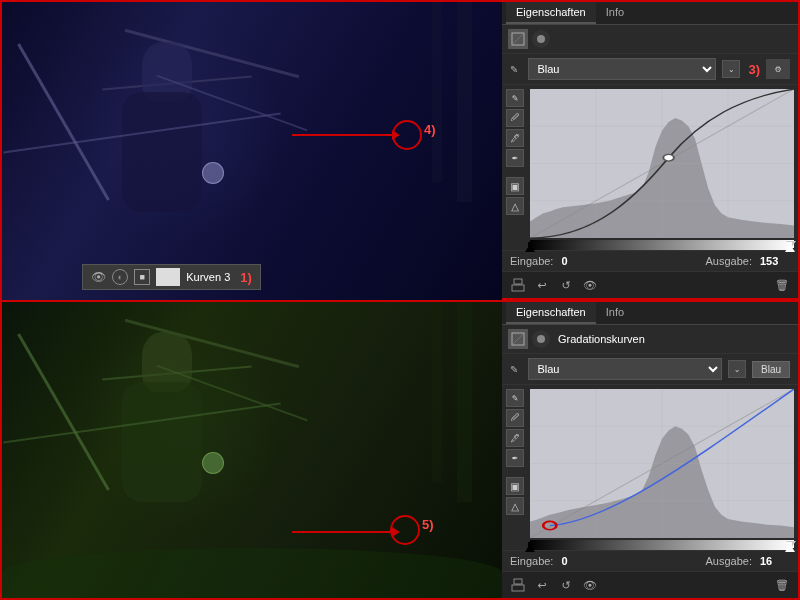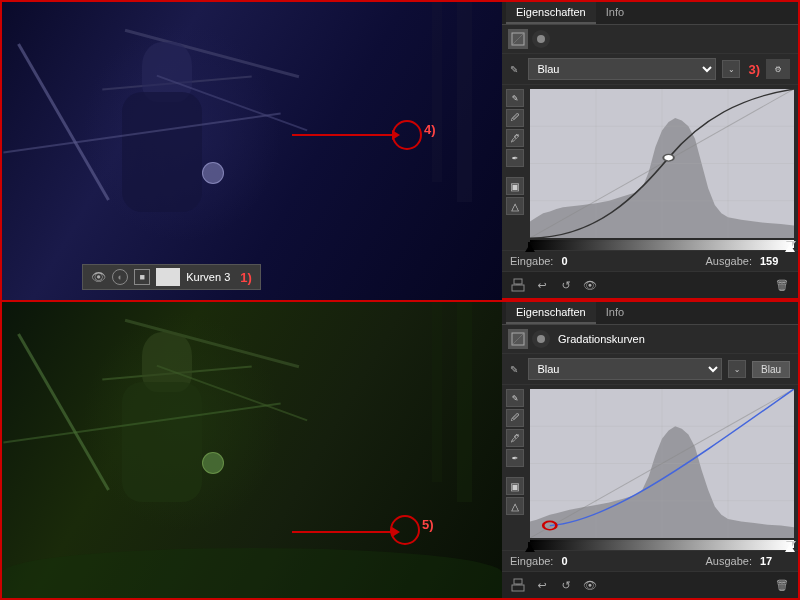--- a/index.html
+++ b/index.html
@@ -523,21 +523,21 @@
           <div style="position:absolute; left:-3px; bottom:-2px; width:0; height:0; border-left:5px solid transparent; border-right:5px solid transparent; border-bottom:8px solid #000;"></div>
           <div style="position:absolute; right:-3px; bottom:-2px; width:0; height:0; border-left:5px solid transparent; border-right:5px solid transparent; border-bottom:8px solid #fff;"></div>
         </div>
       </div>
 
       <div class="io-row">
         <span class="io-label">Eingabe:</span>
         <span class="io-value">0</span>
         <span style="flex:1;"></span>
         <span class="io-label">Ausgabe:</span>
-        <span class="io-value">159</span>
+        <span class="io-value">153</span>
       </div>
 
       <div class="action-bar">
         <div class="action-icon" title="Auf Ebene beschneiden">
           <svg width="16" height="16" viewBox="0 0 16 16">
             <rect x="2" y="8" width="12" height="6" fill="none" stroke="#888" stroke-width="1"></rect>
             <rect x="4" y="2" width="8" height="5" fill="none" stroke="#888" stroke-width="1"></rect>
             <line x1="7" y1="7" x2="7" y2="8" stroke="#888" stroke-width="1"></line>
             <line x1="9" y1="7" x2="9" y2="8" stroke="#888" stroke-width="1"></line>
           </svg>
@@ -631,21 +631,21 @@
           <div style="position:absolute; left:-3px; bottom:-2px; width:0; height:0; border-left:5px solid transparent; border-right:5px solid transparent; border-bottom:8px solid #000;"></div>
           <div style="position:absolute; right:-3px; bottom:-2px; width:0; height:0; border-left:5px solid transparent; border-right:5px solid transparent; border-bottom:8px solid #fff;"></div>
         </div>
       </div>
 
       <div class="io-row">
         <span class="io-label">Eingabe:</span>
         <span class="io-value">0</span>
         <span style="flex:1;"></span>
         <span class="io-label">Ausgabe:</span>
-        <span class="io-value">17</span>
+        <span class="io-value">16</span>
       </div>
 
       <div class="action-bar">
         <div class="action-icon">
           <svg width="16" height="16" viewBox="0 0 16 16">
             <rect x="2" y="8" width="12" height="6" fill="none" stroke="#888" stroke-width="1"></rect>
             <rect x="4" y="2" width="8" height="5" fill="none" stroke="#888" stroke-width="1"></rect>
             <line x1="7" y1="7" x2="7" y2="8" stroke="#888" stroke-width="1"></line>
             <line x1="9" y1="7" x2="9" y2="8" stroke="#888" stroke-width="1"></line>
           </svg>

